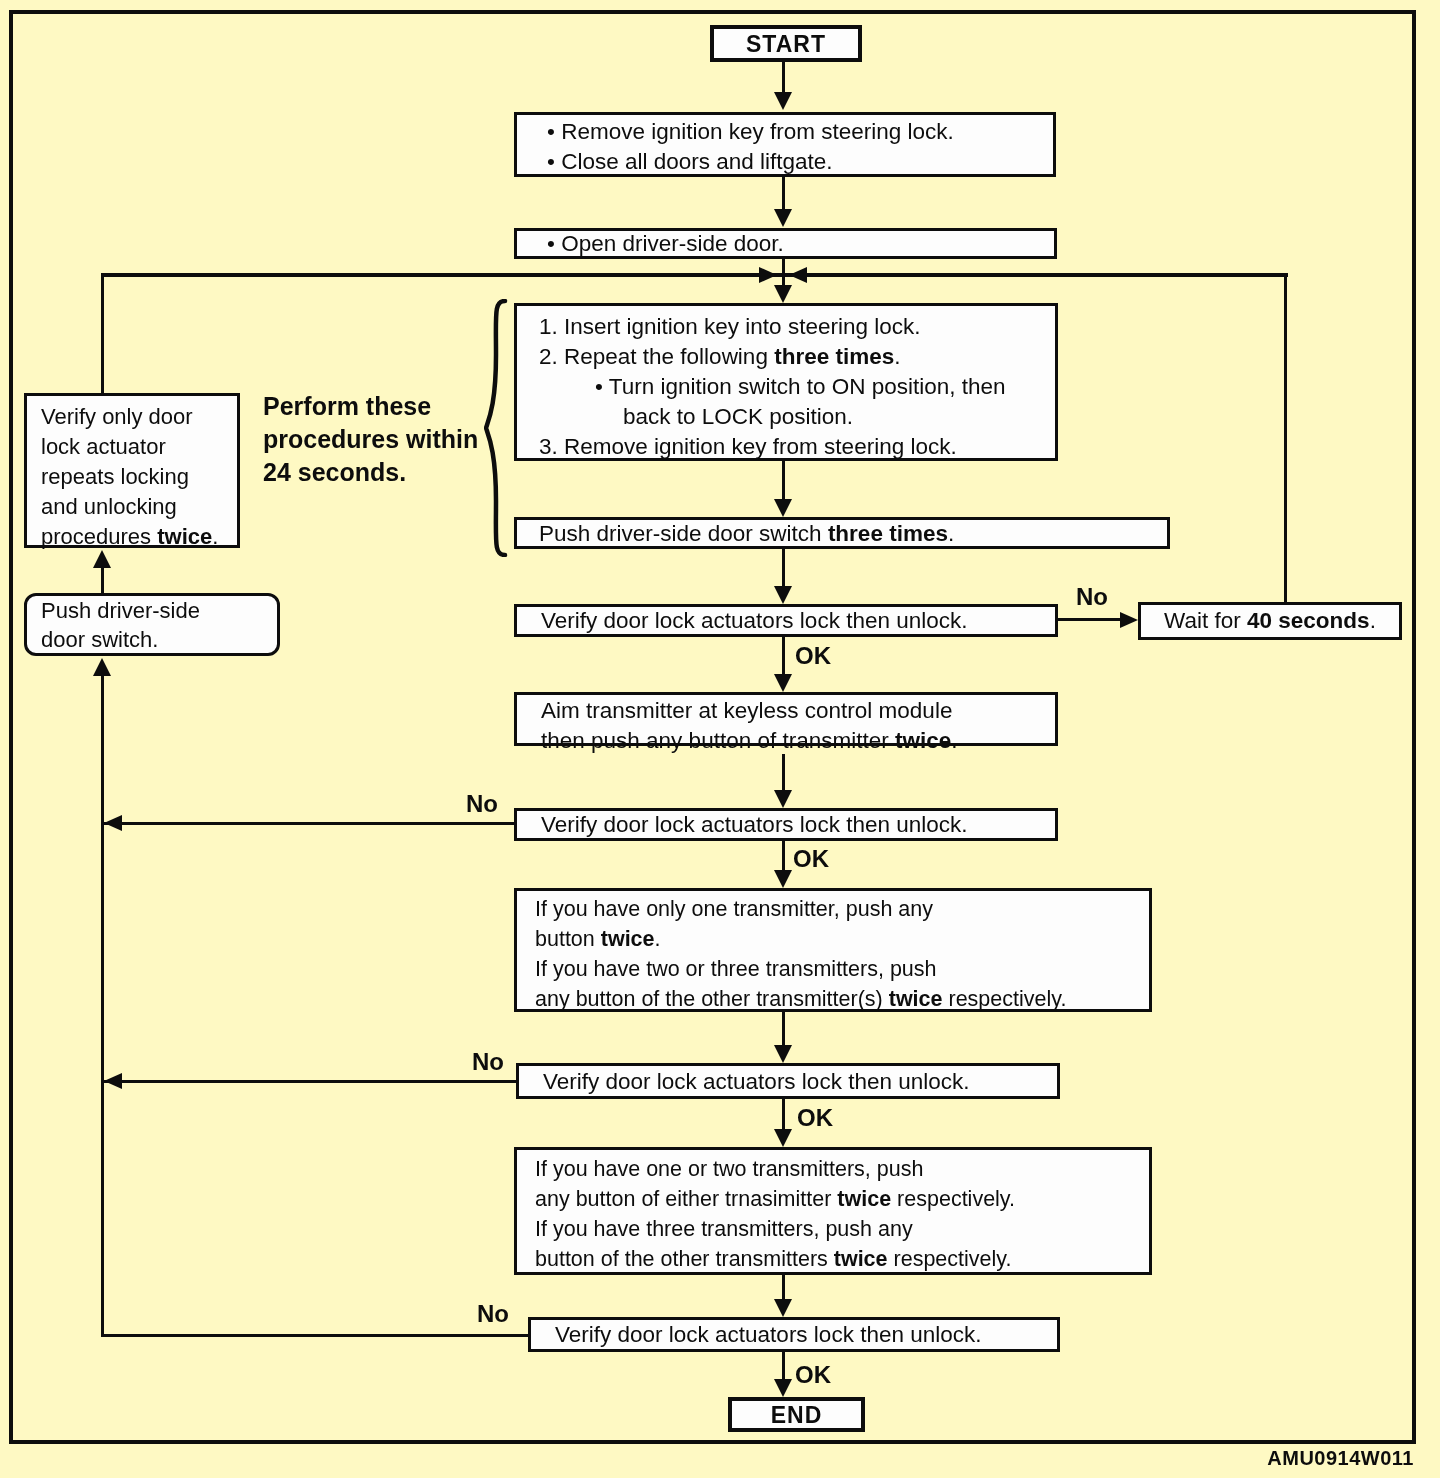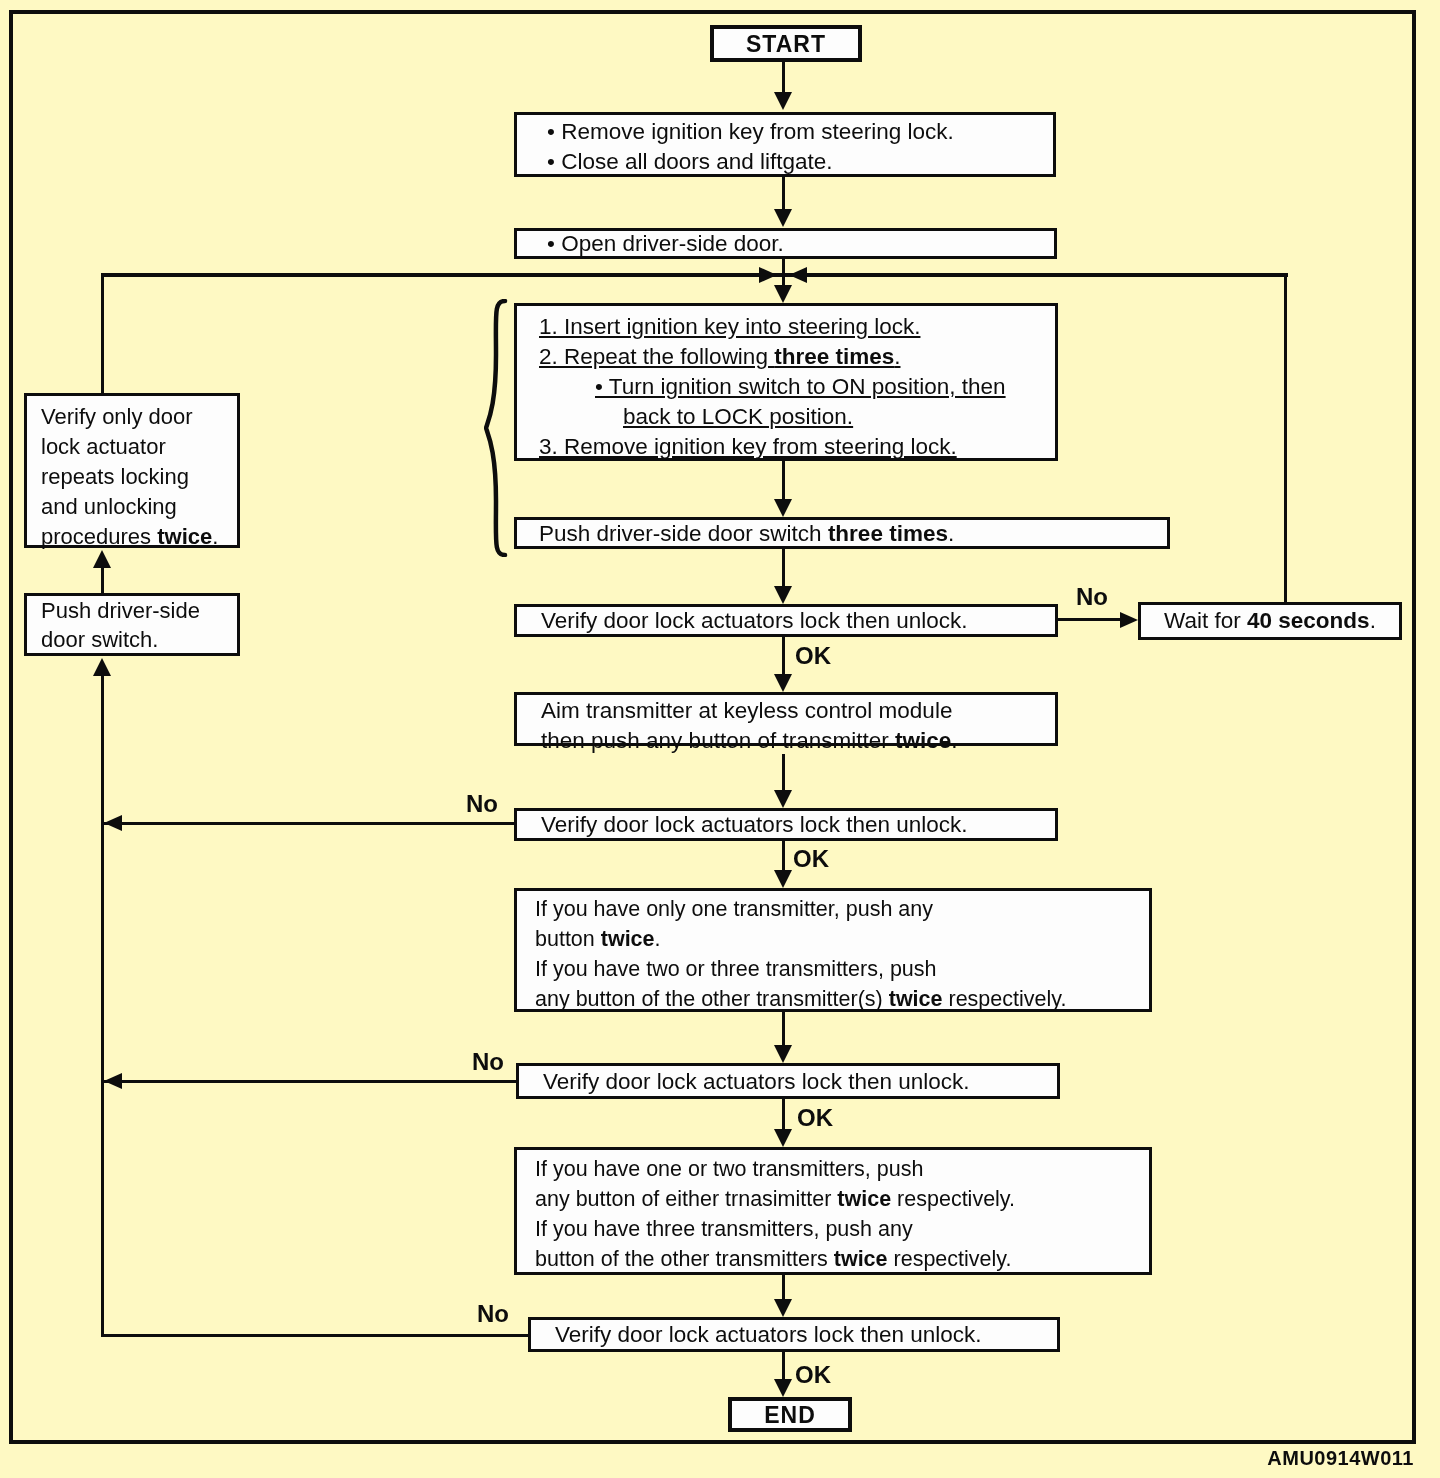--- a/index.html
+++ b/index.html
@@ -60,45 +60,50 @@
   <div class="vline" style="left:782px;top:259px;height:28px;"></div>
   <div class="hline" style="left:101px;top:273px;width:1187px;height:4px;"></div>
   <div class="arr-r" style="left:759px;top:267px;"></div>
   <div class="arr-l" style="left:789px;top:267px;"></div>
   <div class="arr-d" style="left:774px;top:285px;"></div>
 
   <div class="vline" style="left:101px;top:273px;height:120px;"></div>
 
   <div class="vline" style="left:1284px;top:273px;height:329px;"></div>
 
-  <div class="box" style="left:514px;top:303px;width:544px;height:158px;padding:6px 16px 0 22px;text-decoration:underline;">
+  <div class="box" style="left:514px;top:303px;width:544px;height:158px;padding:6px 16px 0 22px;">
     <div class="line">1. Insert ignition key into steering lock.</div>
     <div class="line"><span>2. Repeat the following </span><b>three times</b><span>.</span></div>
     <div class="line ind1">• Turn ignition switch to ON position, then</div>
     <div class="line ind2">back to LOCK position.</div>
     <div class="line">3. Remove ignition key from steering lock.</div>
   </div>
 
   <svg style="position:absolute;left:484px;top:299px;" width="24" height="258" viewBox="0 0 24 258">
     <path d="M21,2 C10,2 12,14 12,56 C12,104 5,120 2,129 C5,138 12,154 12,202 C12,244 10,256 21,256" fill="none" stroke="#0d0d0d" stroke-width="4.5" stroke-linecap="round"></path>
   </svg>
 
+  <div class="note" style="left:263px;top:390px;">
+    <div>Perform these</div>
+    <div>procedures within</div>
+    <div>24 seconds.</div>
+  </div>
 
   <div class="box" style="left:24px;top:393px;width:216px;height:155px;padding:6px 0 0 14px;font-size:22px;">
     <div class="line">Verify only door</div>
     <div class="line">lock actuator</div>
     <div class="line">repeats locking</div>
     <div class="line">and unlocking</div>
     <div class="line"><span>procedures </span><b>twice</b><span>.</span></div>
   </div>
 
   <div class="arr-u" style="left:93px;top:550px;"></div>
   <div class="vline" style="left:101px;top:564px;height:29px;"></div>
 
-  <div class="box" style="left:24px;top:593px;width:216px;height:63px;padding:0 0 0 14px;font-size:22px;line-height:29px;">
+  <div class="box" style="left:24px;top:593px;width:256px;height:63px;padding:0 0 0 14px;font-size:22px;line-height:29px;border-radius:12px;">
     <div class="line">Push driver-side</div>
     <div class="line">door switch.</div>
   </div>
 
   <div class="arr-u" style="left:93px;top:658px;"></div>
   <div class="vline" style="left:101px;top:672px;height:665px;"></div>
 
   <div class="vline" style="left:782px;top:461px;height:40px;"></div>
   <div class="arr-d" style="left:774px;top:499px;"></div>
 
@@ -177,18 +182,18 @@
   <div class="box" style="left:528px;top:1317px;width:532px;height:35px;padding:0 0 0 24px;line-height:30px;">
     <div class="line">Verify door lock actuators lock then unlock.</div>
   </div>
   <div class="lbl" style="left:477px;top:1300px;">No</div>
   <div class="hline" style="left:101px;top:1334px;width:427px;"></div>
 
   <div class="lbl" style="left:795px;top:1361px;">OK</div>
   <div class="vline" style="left:782px;top:1352px;height:29px;"></div>
   <div class="arr-d" style="left:774px;top:1379px;"></div>
 
-  <div class="box terminal" style="left:728px;top:1397px;width:124px;height:35px;line-height:28px;">
+  <div class="box terminal" style="left:728px;top:1397px;width:137px;height:35px;line-height:28px;">
     <span>END</span>
   </div>
 
   <div class="code">AMU0914W011</div>
 </div>
 
 </body></html>

